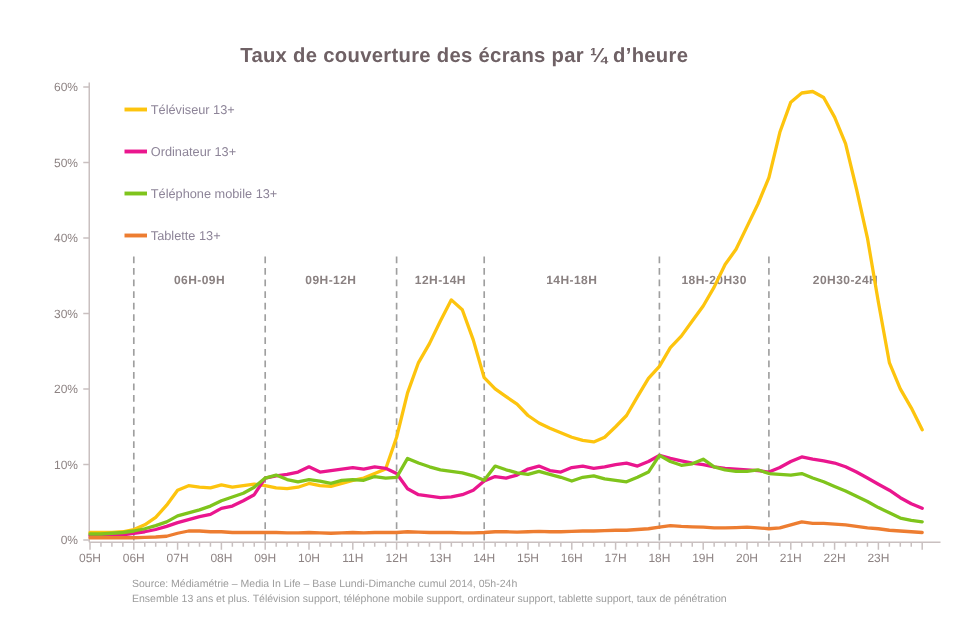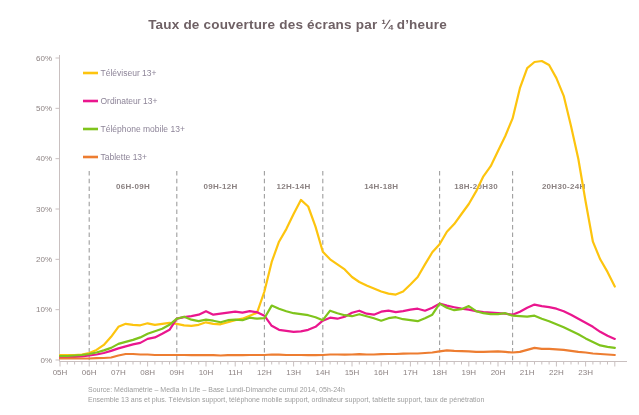--- a/index.html
+++ b/index.html
@@ -1,21 +1,21 @@
 <!DOCTYPE html>
 <html><head>
 <meta charset="utf-8">
 <style>
   html,body{margin:0;padding:0;background:#fff;}
   .stage{
     position:relative;width:639px;height:415px;background:#ffffff;overflow:hidden;
     font-family:"Liberation Sans", sans-serif;
   }
   .chart-title{
-    position:absolute;top:17px;left:0;width:595px;margin:0;
+    position:absolute;top:17px;left:0;width:595px;margin:12px;
     text-align:center;font-size:13.5px;font-weight:bold;color:#6f6165;
     letter-spacing:0.2px;
   }
   .chart-svg{position:absolute;top:0;left:0;}
   .footer{
     position:absolute;left:88px;top:385px;width:560px;
     font-size:7px;color:#9c9c9c;line-height:10px;white-space:nowrap;
   }
 </style>
 </head>

